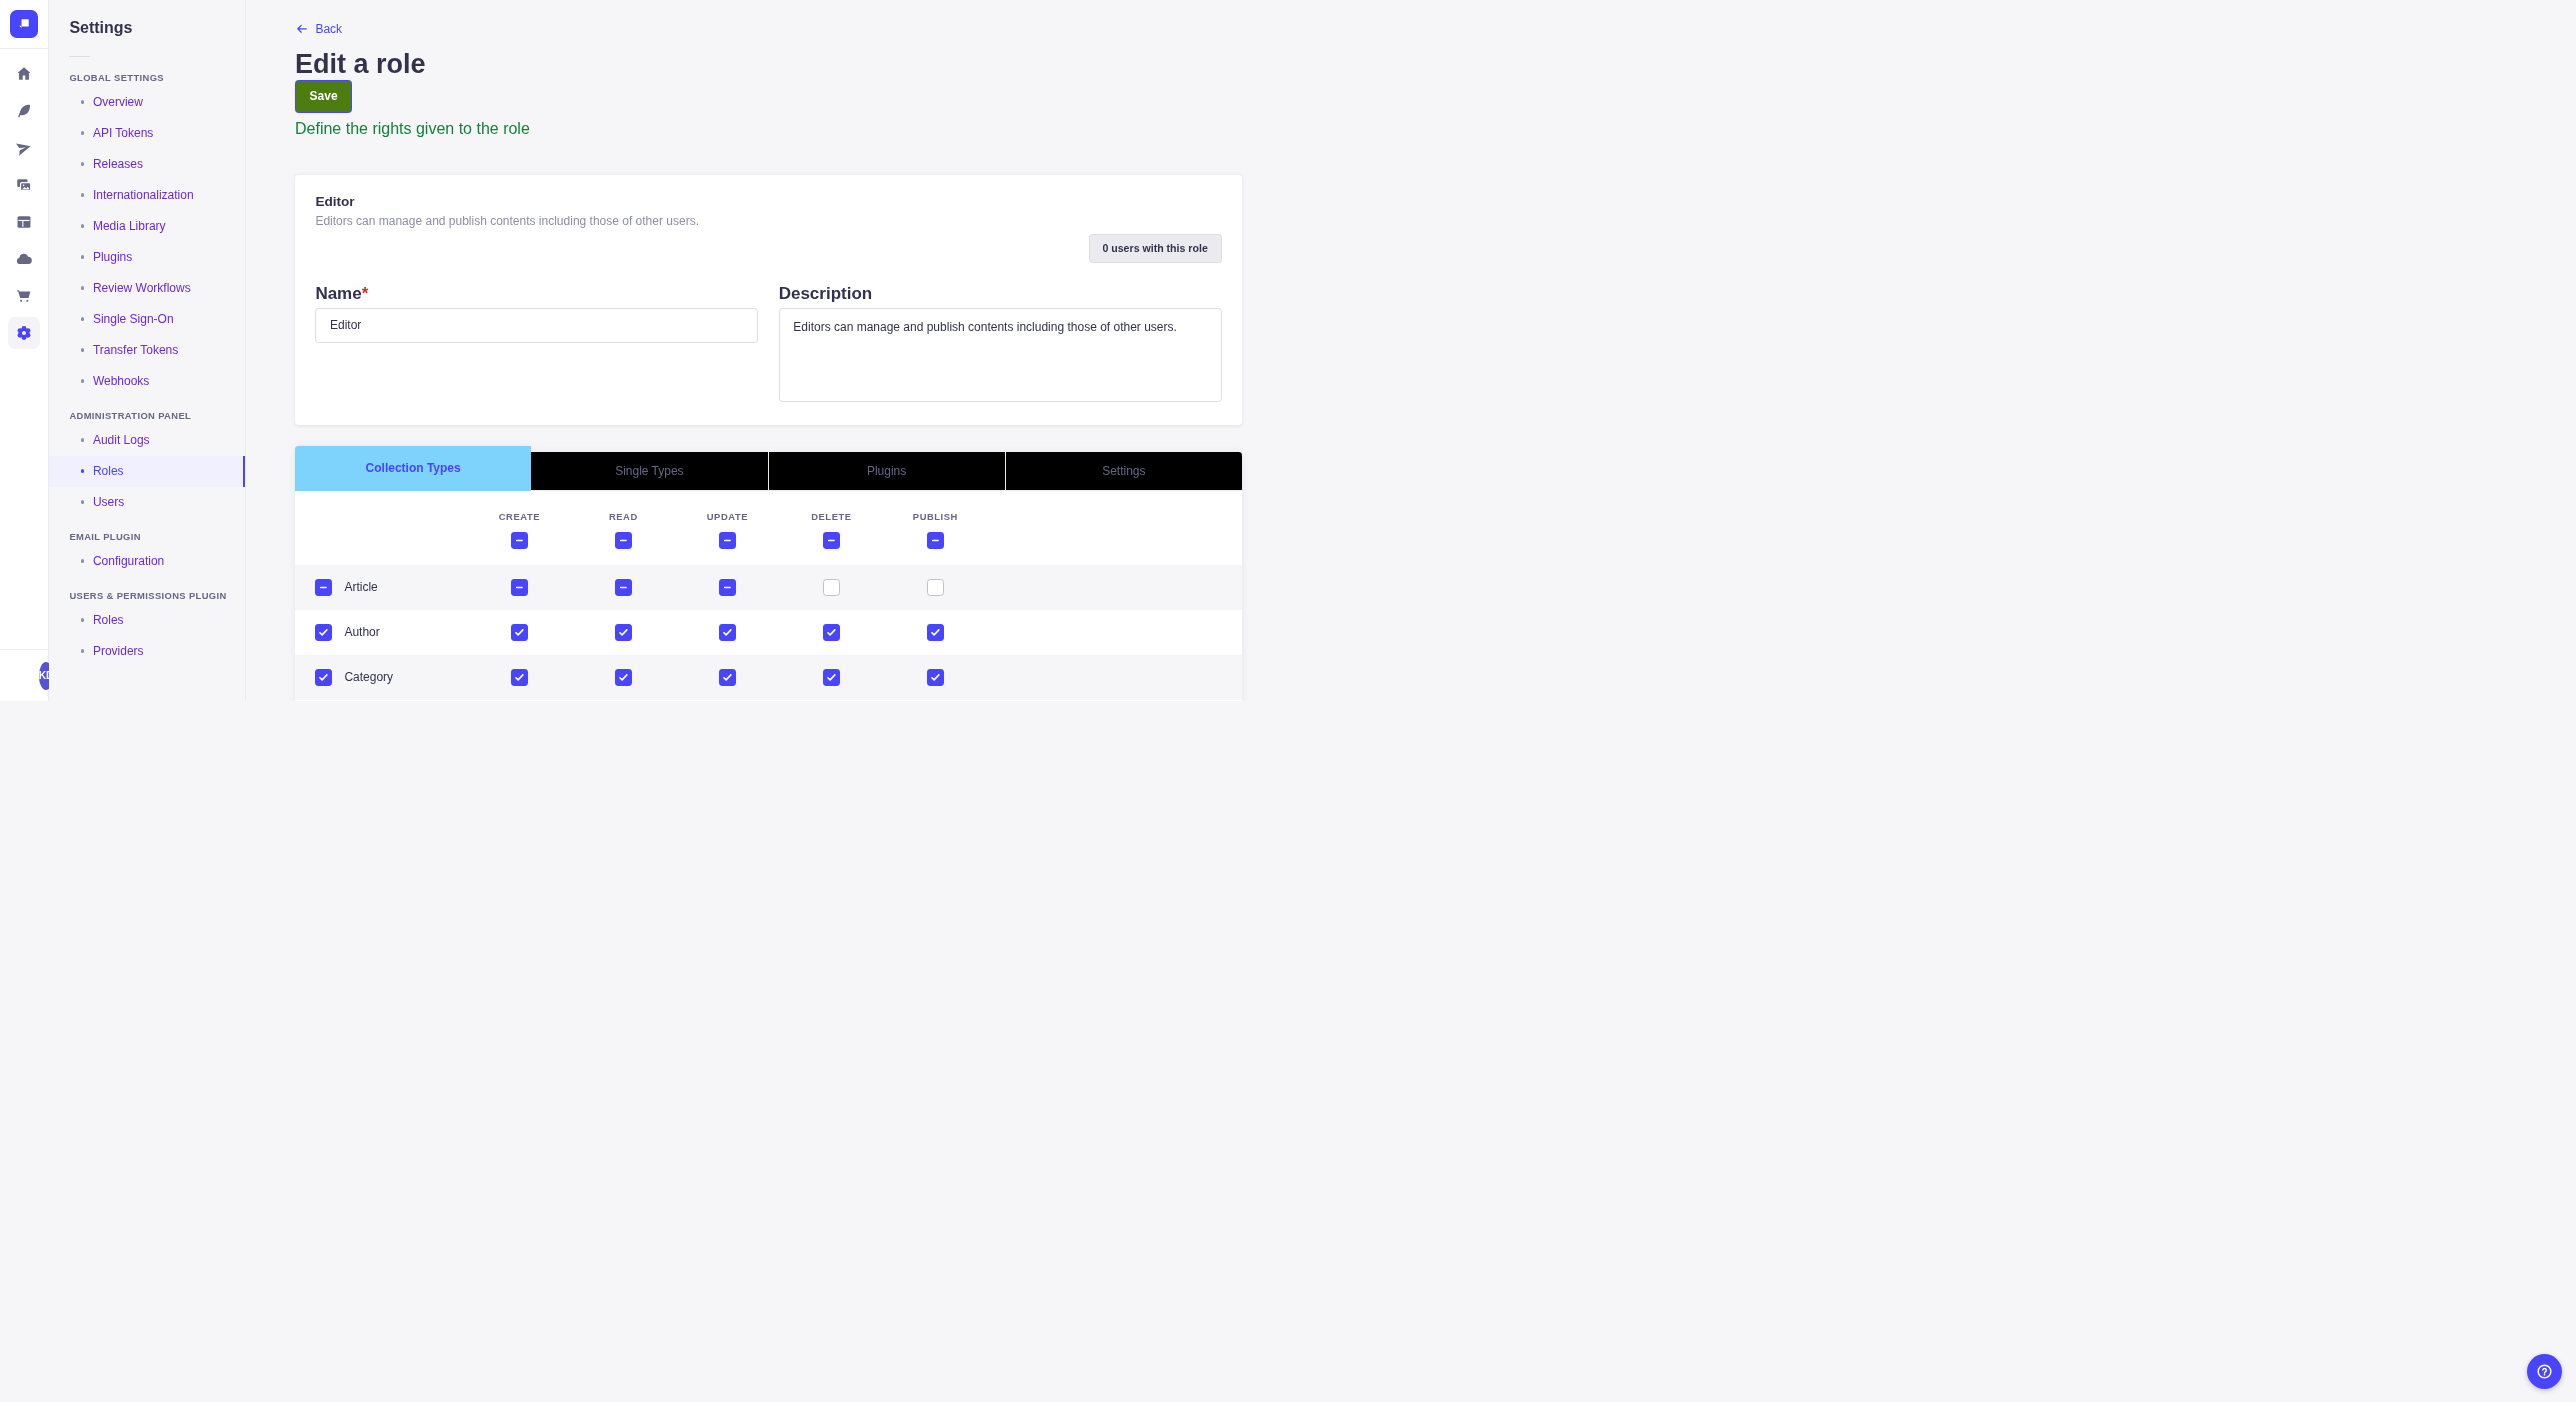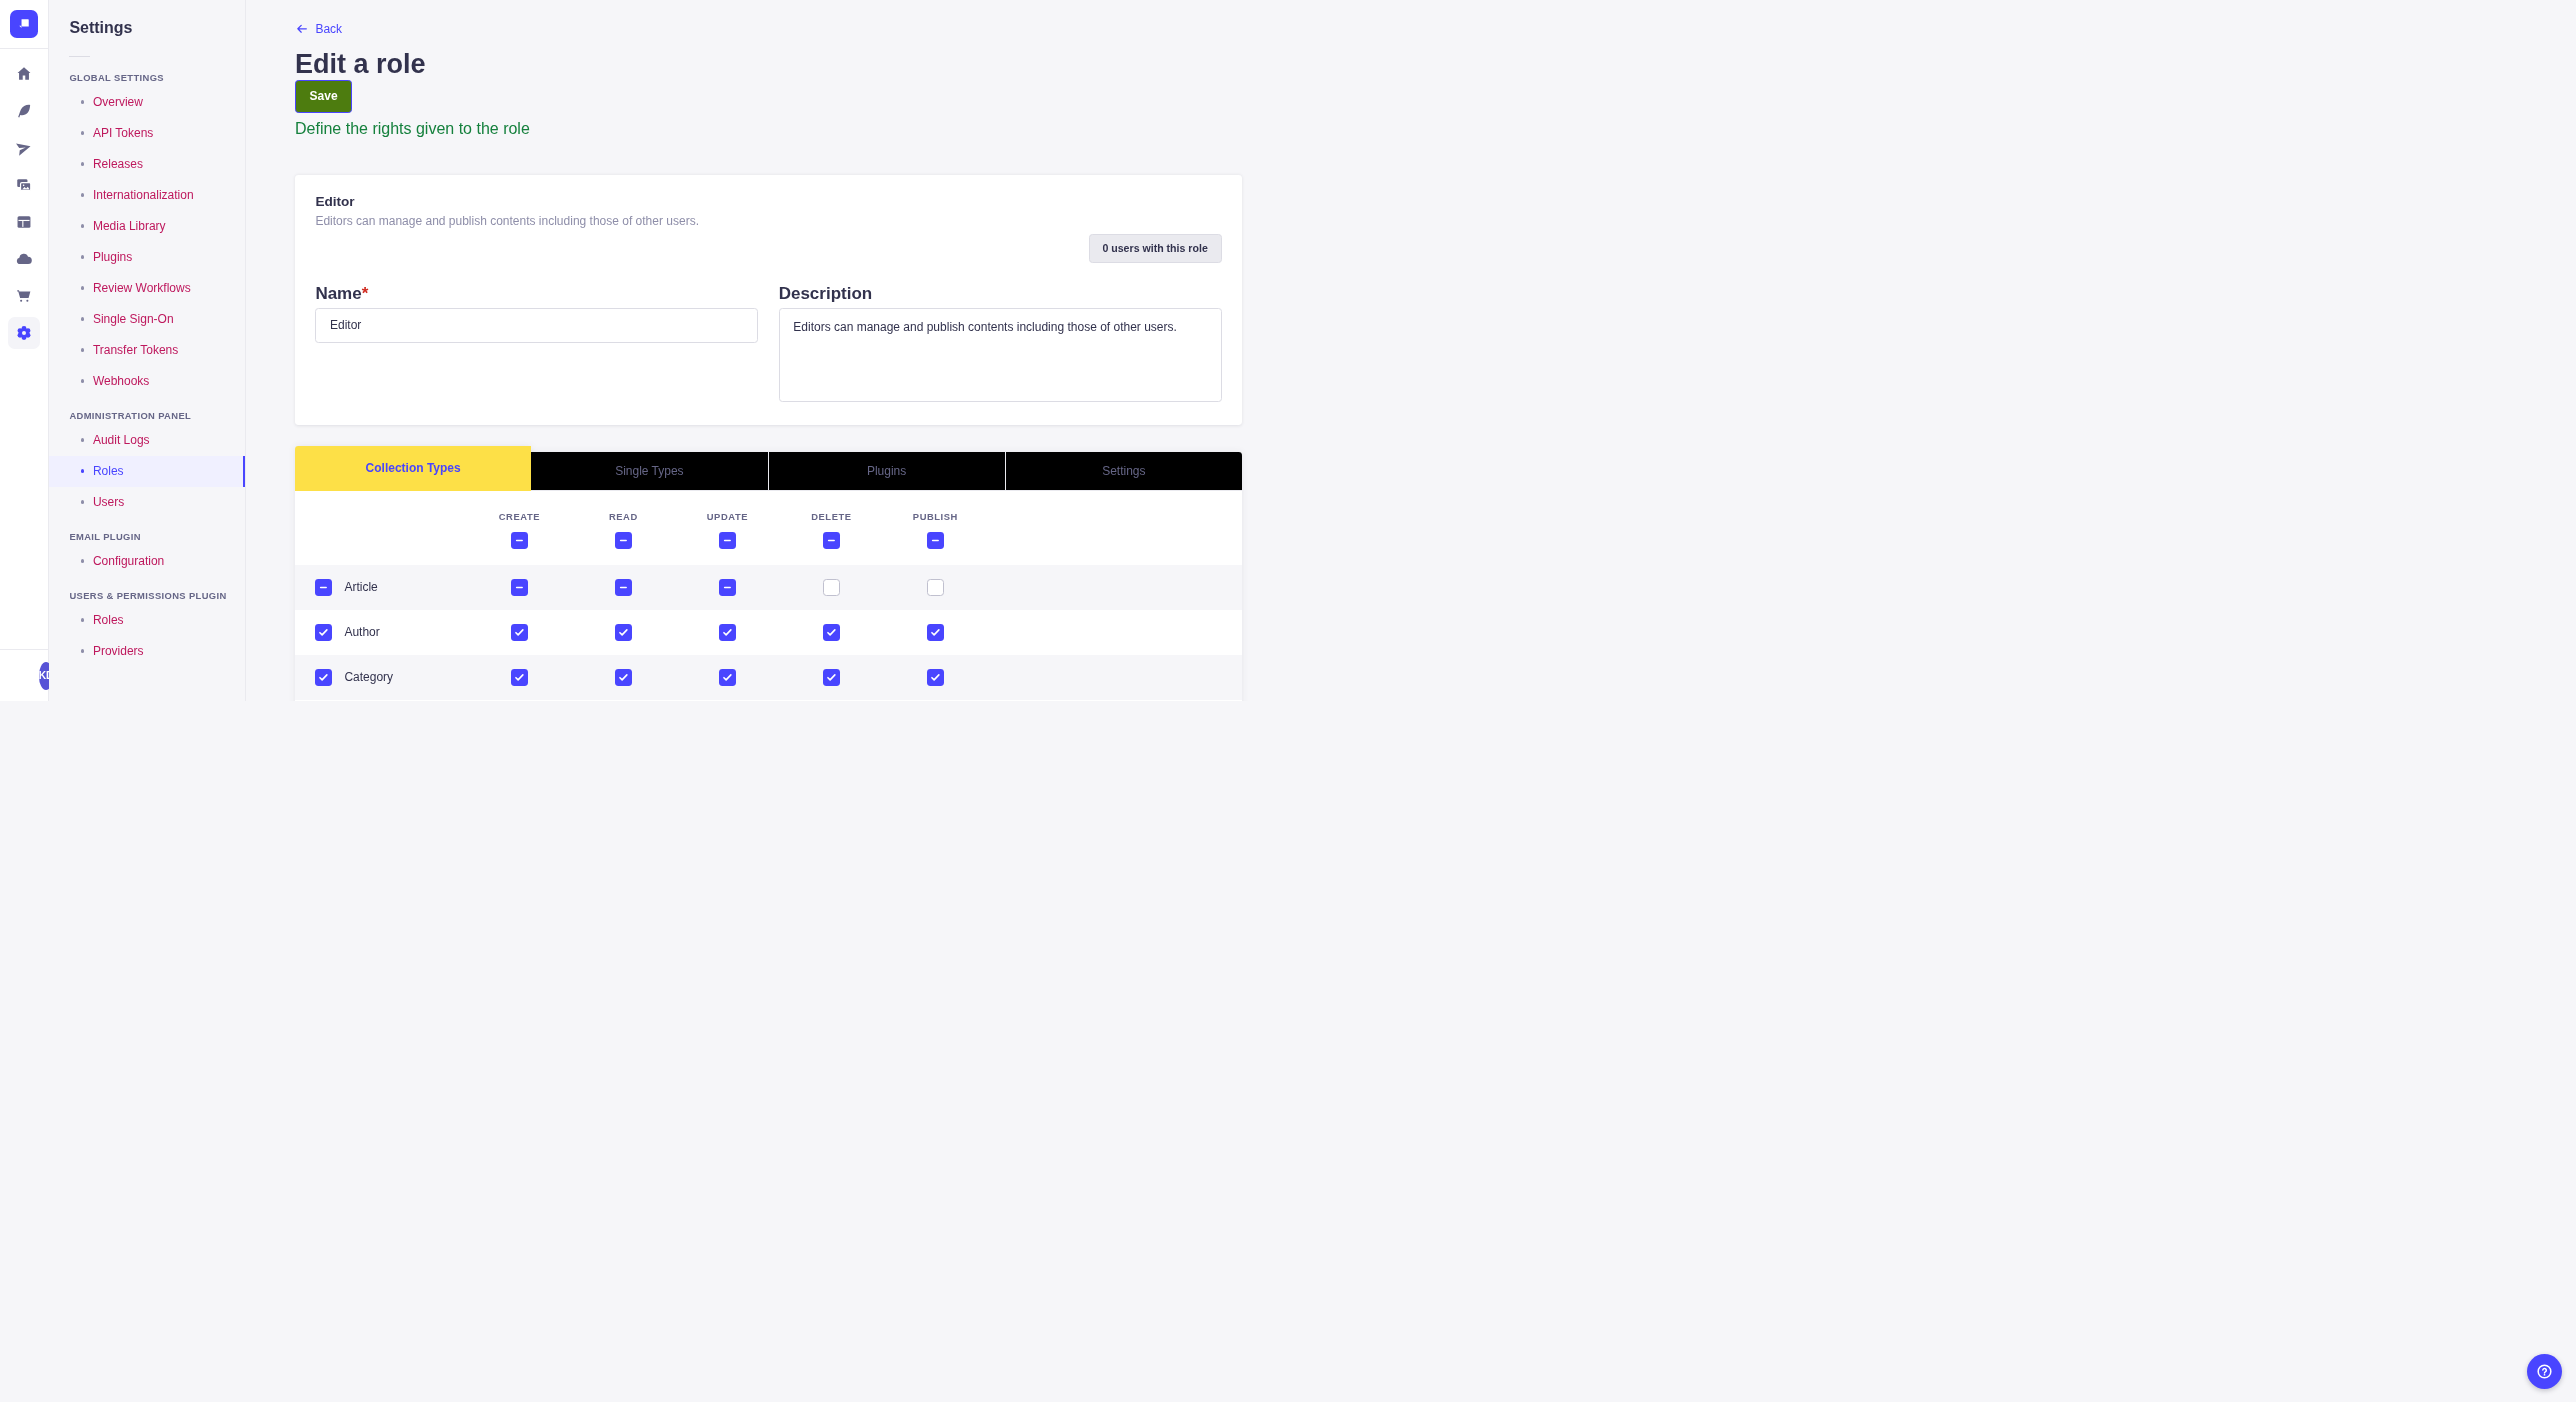--- a/index.html
+++ b/index.html
@@ -23,21 +23,21 @@
   .avatar { width:28px; height:28px; border-radius:50%; background:#5753d6; color:#fff;
     font-size:10.2px; font-weight:bold; display:flex; align-items:center; justify-content:center; cursor:pointer;margin-left:44px; }
 
   
   .subnav { width:197px; background:#f6f6f9; border-right:0.9px solid #eaeaef; flex-shrink:0; overflow:hidden; }
   .subnav-title { font-size:16px; font-weight:700; color:#32324d; padding:19px 0 0 20.4px; }
   .subnav-divider { width:20.4px; height:0.9px; background:#dcdce4; margin:19px 0 1.7px 20.4px; }
   .nav-section-label { font-size:9.4px; font-weight:700; color:#666687; letter-spacing:.04em;
     padding:13.6px 0 3.4px 20.4px; text-transform:uppercase; }
   .nav-item { height:31px; display:flex; align-items:center; gap:8.5px; padding-left:32px;
-    font-size:12px; color:#be185d; cursor:pointer; }
+    font-size:12px; color:#6d28d9; cursor:pointer; }
   .nav-item .dot { width:3.4px; height:3.4px; border-radius:50%; background:#8e8ea9; flex-shrink:0; }
   .nav-item.active { background:#f0f0ff; color:#4945ff; border-right:2.6px solid #4945ff; font-weight:500; }
   .nav-item.active .dot { background:#4945ff; }
 
   
   .main { flex:1; padding:22px 47px 0 49px; }
   .content { width:947px; }
   .back-link { display:inline-flex; align-items:center; gap:6.8px; color:#4945ff; font-size:12px;
     font-weight:500; cursor:pointer; }
   .back-link svg { width:13.6px; height:13.6px; }
@@ -60,21 +60,21 @@
   .req { color:#d02b20; }
   .text-input { width:100%; height:35px; margin-top:4.3px; border:0.9px solid #dcdce4; border-radius:3.4px;
     padding:0 13.6px; font-size:12px; color:#32324d; font-family:inherit; background:#fff; }
   .text-area { width:100%; height:94px; margin-top:4.3px; border:0.9px solid #dcdce4; border-radius:3.4px;
     padding:10.2px 13.6px; font-size:12px; color:#32324d; font-family:inherit; background:#fff; resize:none; line-height:1.45; }
 
   
   .tabs-card { margin-top:20.4px; filter:drop-shadow(0 0.9px 3.4px rgba(33,33,52,.08)); }
   .tabbar { display:flex; height:45px; }
   .tab { flex:1; display:flex; align-items:center; justify-content:center; font-size:12px; cursor:pointer; }
-  .tab.active { background:#fde047; color:#4945ff; font-weight:600; border-top-left-radius:3.4px; }
+  .tab.active { background:#7dd3fc; color:#4945ff; font-weight:600; border-top-left-radius:3.4px; }
   .tab:not(.active) { margin-top:6.8px; background:#000000; color:#666687; font-weight:500;
     border-bottom:0.9px solid #eaeaef; }
   .tab:not(.active) + .tab:not(.active) { border-left:0.9px solid #eaeaef; }
   .tab:last-child { border-top-right-radius:3.4px; }
   .table-body { background:#fff; border-bottom-left-radius:3.4px; border-bottom-right-radius:3.4px; overflow:hidden; }
   .pgrid { display:grid; grid-template-columns:152px 104px 104px 104px 104px 104px 1fr;
     align-items:center; padding-left:20.4px; }
   .perm-header { padding:20.4px 0 15.3px; }
   .pcol-label { text-align:center; font-size:9.4px; font-weight:600; color:#666687; letter-spacing:.06em; }
   .pcell { display:flex; justify-content:center; }

